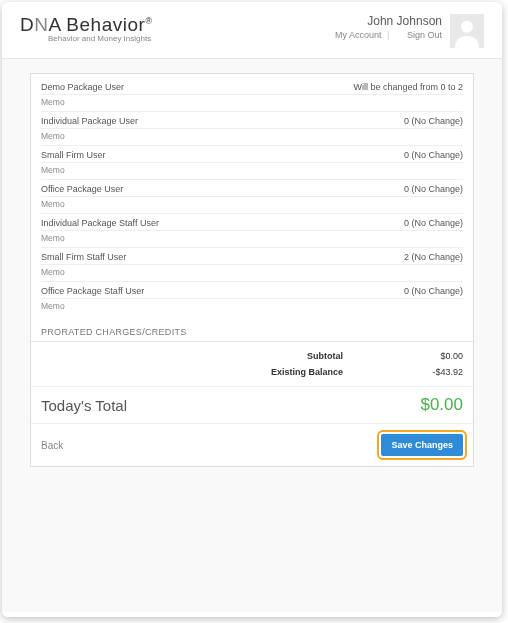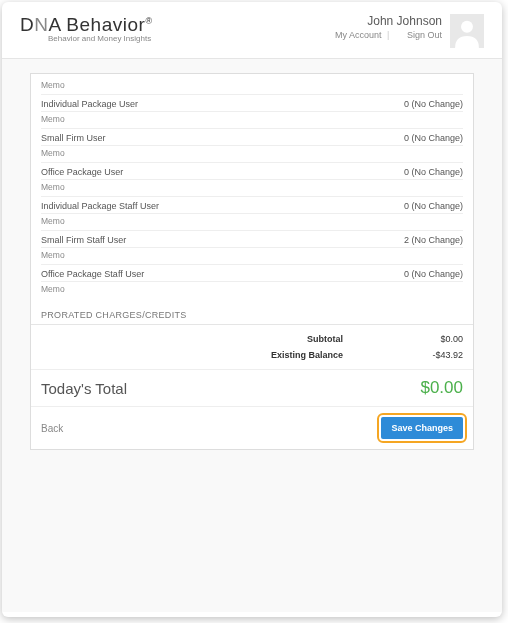--- a/index.html
+++ b/index.html
@@ -185,20 +185,24 @@
           <path d="M6 40 Q6 26 20 26 Q34 26 34 40 Z" fill="#fff"></path>
         </svg>
       </div>
     </div>
   </div>
 
   <div class="main">
     <div class="panel">
 
       <div class="section-body">
+        <div class="row">
+            <span>Demo Package User</span>
+            <span>Will be changed from 0 to 2</span>
+          </div>
         <div class="memo-row">Memo</div>
         <div class="row">
             <span>Individual Package User</span>
             <span>0 (No Change)</span>
           </div>
         <div class="memo-row">Memo</div>
         <div class="row">
             <span>Small Firm User</span>
             <span>0 (No Change)</span>
           </div>

